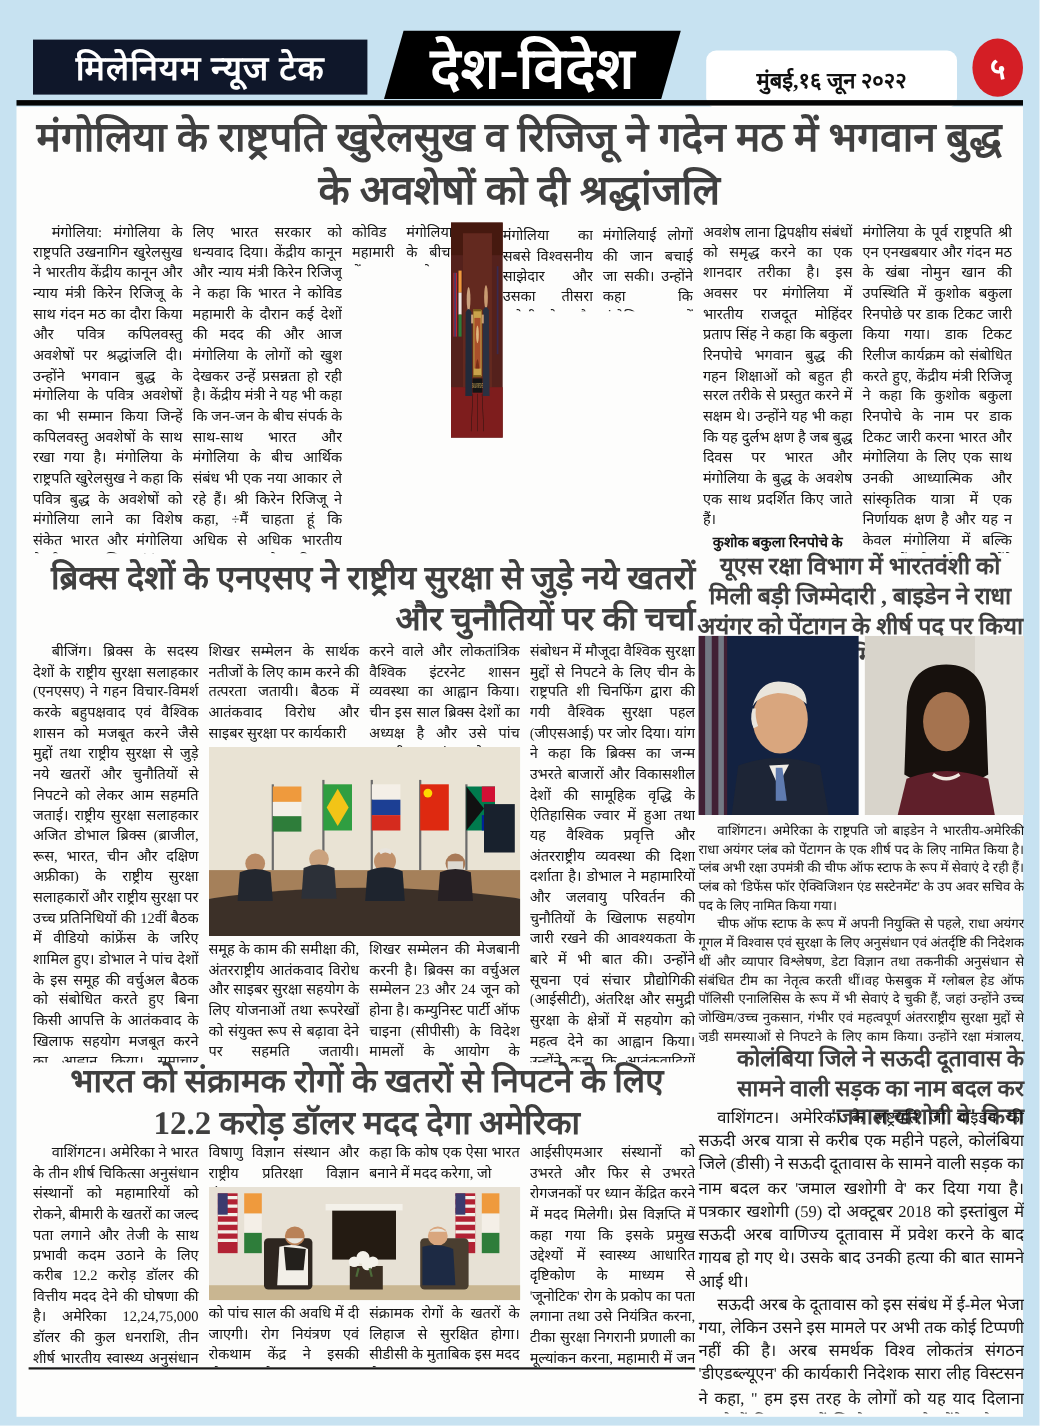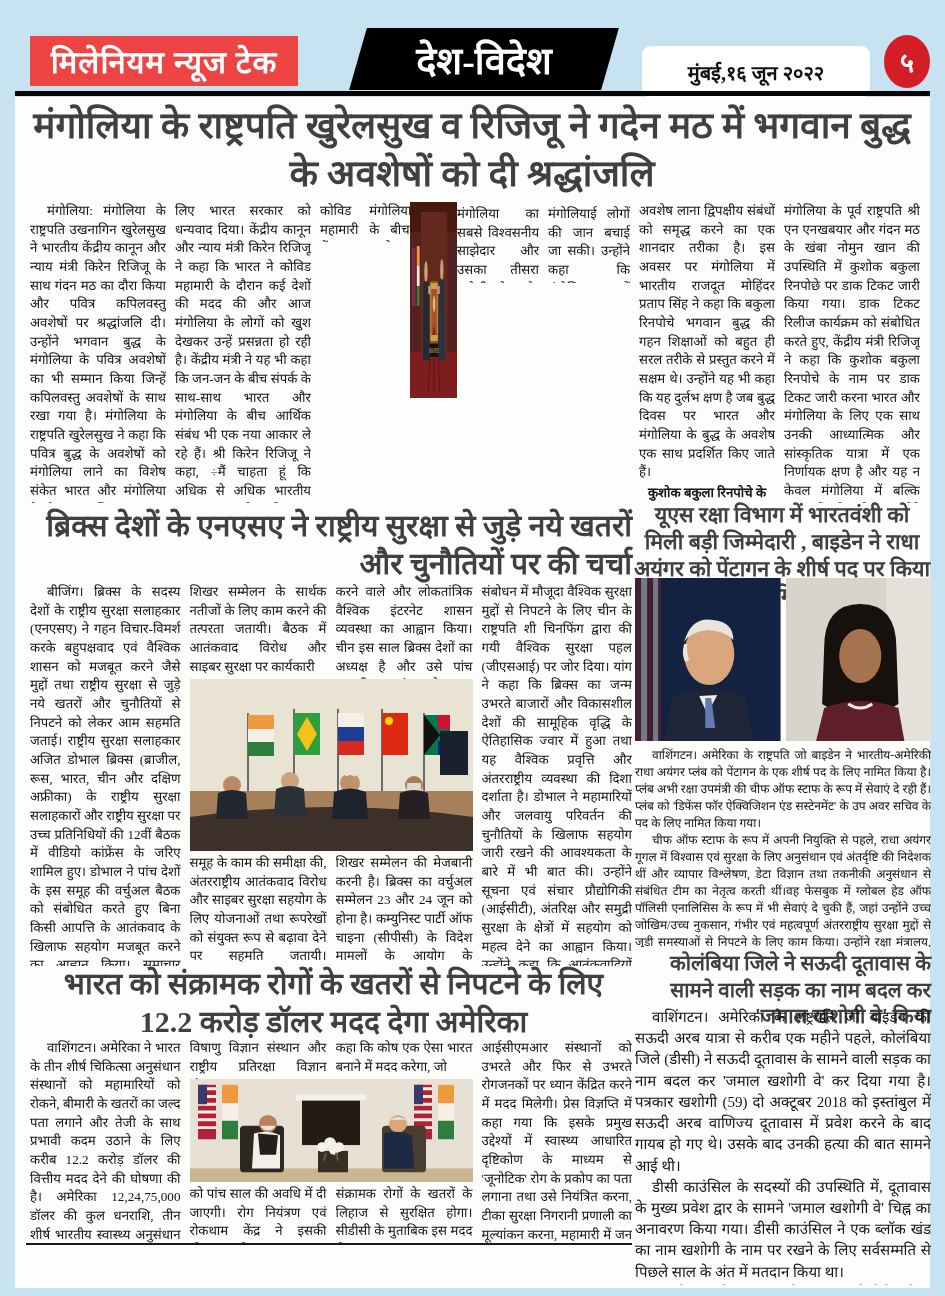--- a/index.html
+++ b/index.html
@@ -1,27 +1,27 @@
 <!DOCTYPE html>
 <html><head>
 <meta charset="utf-8">
 <style>
   html,body{margin:0;padding:0;}
   .page{position:relative;width:945px;height:1296px;background:#c7e2f1;
         font-family:"Liberation Serif","DejaVu Sans",serif;overflow:hidden;color:#111;}
   .content{position:absolute;left:15px;top:97px;width:915px;height:1191px;background:#fdfdfc;}
   
   .rule{position:absolute;left:15px;top:91px;width:915px;height:5px;background:#050505;}
-  .logo-box{position:absolute;left:30px;top:36px;width:268px;height:50px;background:#ef4444;
+  .logo-box{position:absolute;left:30px;top:36px;width:304px;height:50px;background:#0f172a;
             color:#fff;display:flex;align-items:center;justify-content:center;
             font-size:31px;font-weight:bold;letter-spacing:1px;}
   .section-band{position:absolute;left:358px;top:28px;width:252px;height:62px;background:#000;
             transform:skewX(-16deg);}
   .section-label{position:absolute;left:358px;top:28px;width:252px;height:62px;color:#fff;
-            font-size:38px;font-weight:bold;display:flex;align-items:center;justify-content:center;}
+            font-size:52px;font-weight:bold;display:flex;align-items:center;justify-content:center;}
   .date-box{position:absolute;left:642px;top:46px;width:228px;height:52px;background:#fff;
             border-radius:9px;display:flex;align-items:center;justify-content:center;
             font-weight:bold;font-size:20px;}
   .page-circle{position:absolute;left:884px;top:35px;width:46px;height:53px;background:#d41e25;
             border-radius:50%;color:#fff;display:flex;align-items:center;justify-content:center;
             font-size:27px;font-weight:bold;}
   
   .hl{font-weight:bold;text-align:center;color:#404040;}
   .hl-main{position:absolute;left:8px;top:5px;width:898px;font-size:37px;line-height:1.3;}
   .hl-mid{position:absolute;left:15px;top:410px;width:602px;font-size:30px;line-height:1.25;text-align:right;}
@@ -273,18 +273,17 @@
         <p class="nopar">आईसीएमआर संस्थानों को उभरते और फिर से उभरते रोगजनकों पर ध्यान केंद्रित करने में मदद मिलेगी। प्रेस विज्ञप्ति में कहा गया कि इसके प्रमुख उद्देश्यों में स्वास्थ्य आधारित दृष्टिकोण के माध्यम से 'जूनोटिक' रोग के प्रकोप का पता लगाना तथा उसे नियंत्रित करना, टीका सुरक्षा निगरानी प्रणाली का मूल्यांकन करना, महामारी में जन स्वास्थ्य कार्यबल की क्षमता बढ़ाना तथा उससे निपटना आदि शामिल है।</p>
       </div>
     </div>
 
     <div class="aid-rule"></div>
 
     <div class="hl hl-kha">कोलंबिया जिले ने सऊदी दूतावास के सामने वाली सड़क का नाम बदल कर 'जमाल खशोगी वे' किया</div>
 
     <div class="khabody bodytxt">
       <p class="par">वाशिंगटन।  अमेरिका के राष्ट्रपति जो बाइडन की सऊदी अरब यात्रा से करीब एक महीने पहले, कोलंबिया जिले (डीसी) ने सऊदी दूतावास के सामने वाली सड़क का नाम बदल कर 'जमाल खशोगी वे' कर दिया गया है। पत्रकार खशोगी (59) दो अक्टूबर 2018 को इस्तांबुल में सऊदी अरब वाणिज्य दूतावास में प्रवेश करने के बाद गायब हो गए थे। उसके बाद उनकी हत्या की बात सामने आई थी।</p>
-      <p class="par">डीसी काउंसिल के सदस्यों की उपस्थिति में, दूतावास के मुख्य प्रवेश द्वार के सामने 'जमाल खशोगी वे' चिह्न का अनावरण किया गया। डीसी काउंसिल ने एक ब्लॉक खंड का नाम खशोगी के नाम पर रखने के लिए सर्वसम्मति से पिछले साल के अंत में मतदान किया था।</p>
       <p class="par">सऊदी अरब के दूतावास को इस संबंध में ई-मेल भेजा गया, लेकिन उसने इस मामले पर अभी तक कोई टिप्पणी नहीं की है। अरब समर्थक विश्व लोकतंत्र संगठन 'डीएडब्ल्यूएन' की कार्यकारी निदेशक सारा लीह विस्टसन ने कहा, '' हम इस तरह के लोगों को यह याद दिलाना चाहते हैं कि हम उन्हें जिम्मेदार ठहराते रहेंगे'' और हम उन्हें अपने दोस्त की हत्या के लिए जिम्मेदार ठहराते रहेंगे।'' 'डेमोक्रेसी फॉर द अरब वर्ल्ड नाऊ' (डीएडब्ल्यूएन) की स्थापना खशोगी ने ही की थी।</p>
     </div>
 
   </div>
 </div>
 
 </body></html>

